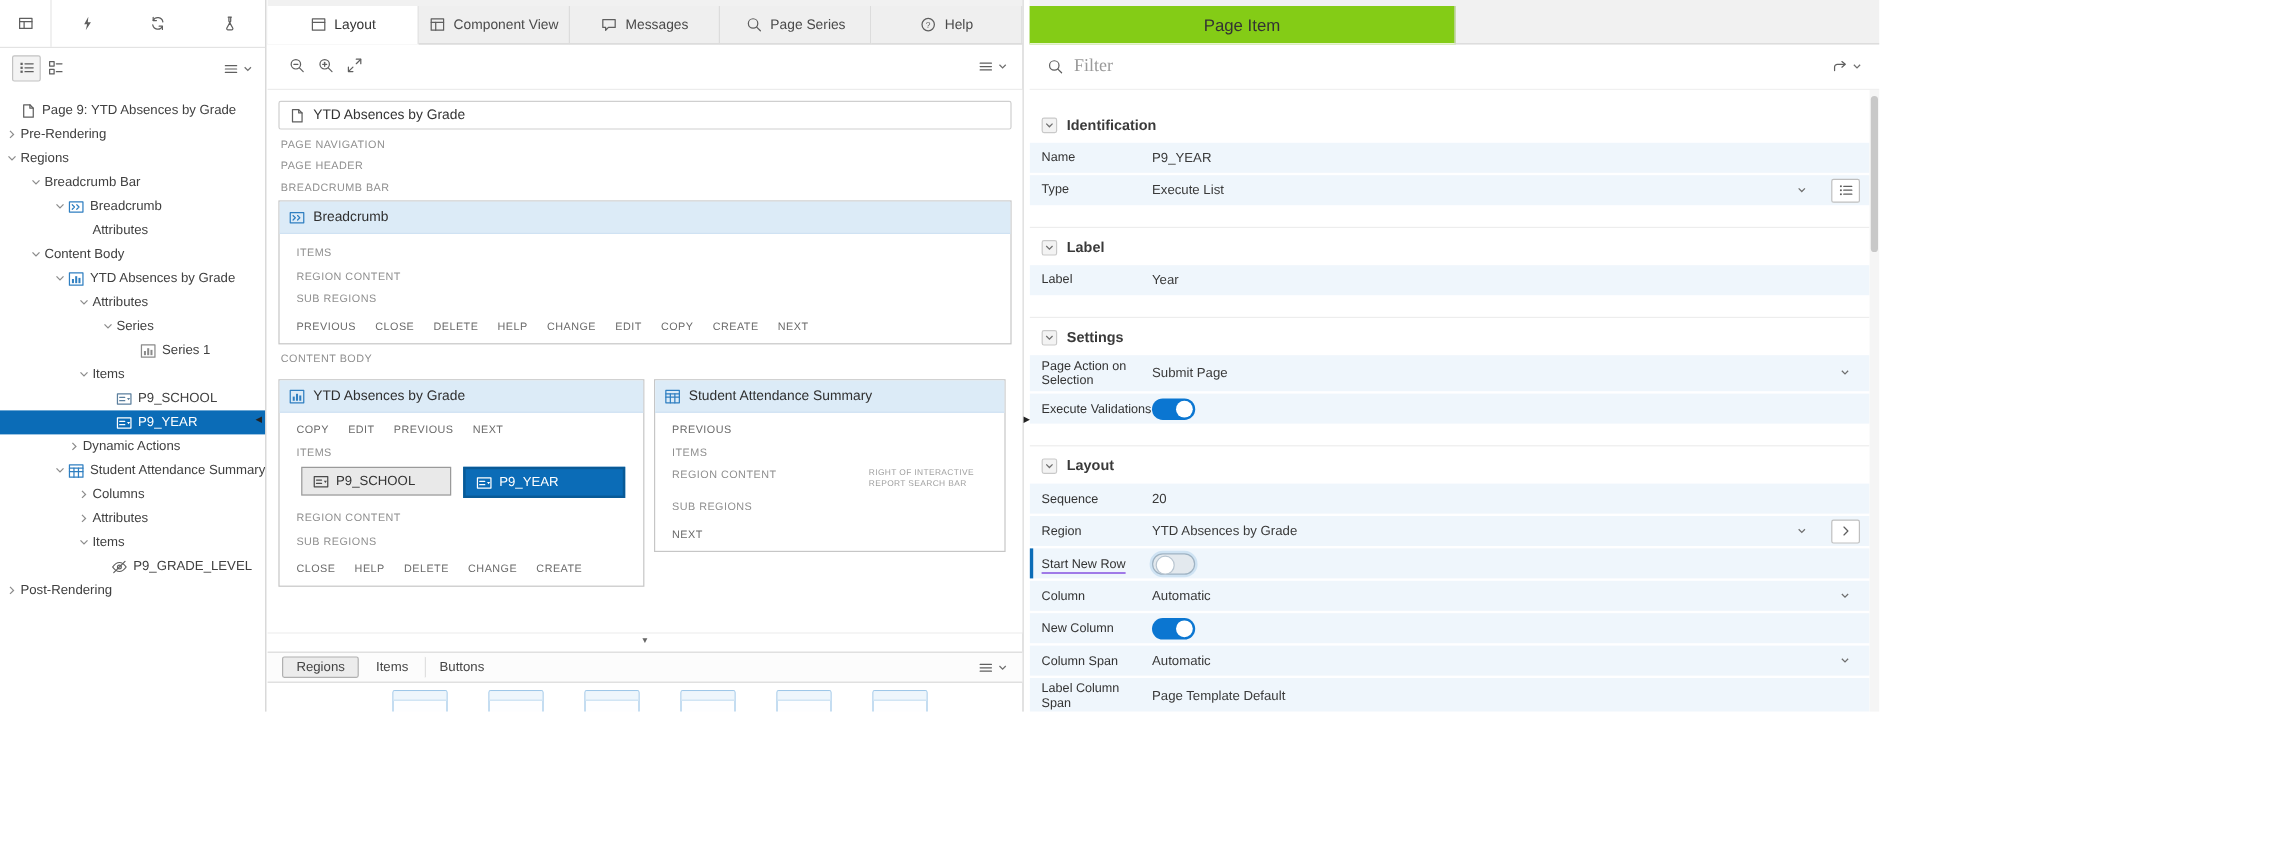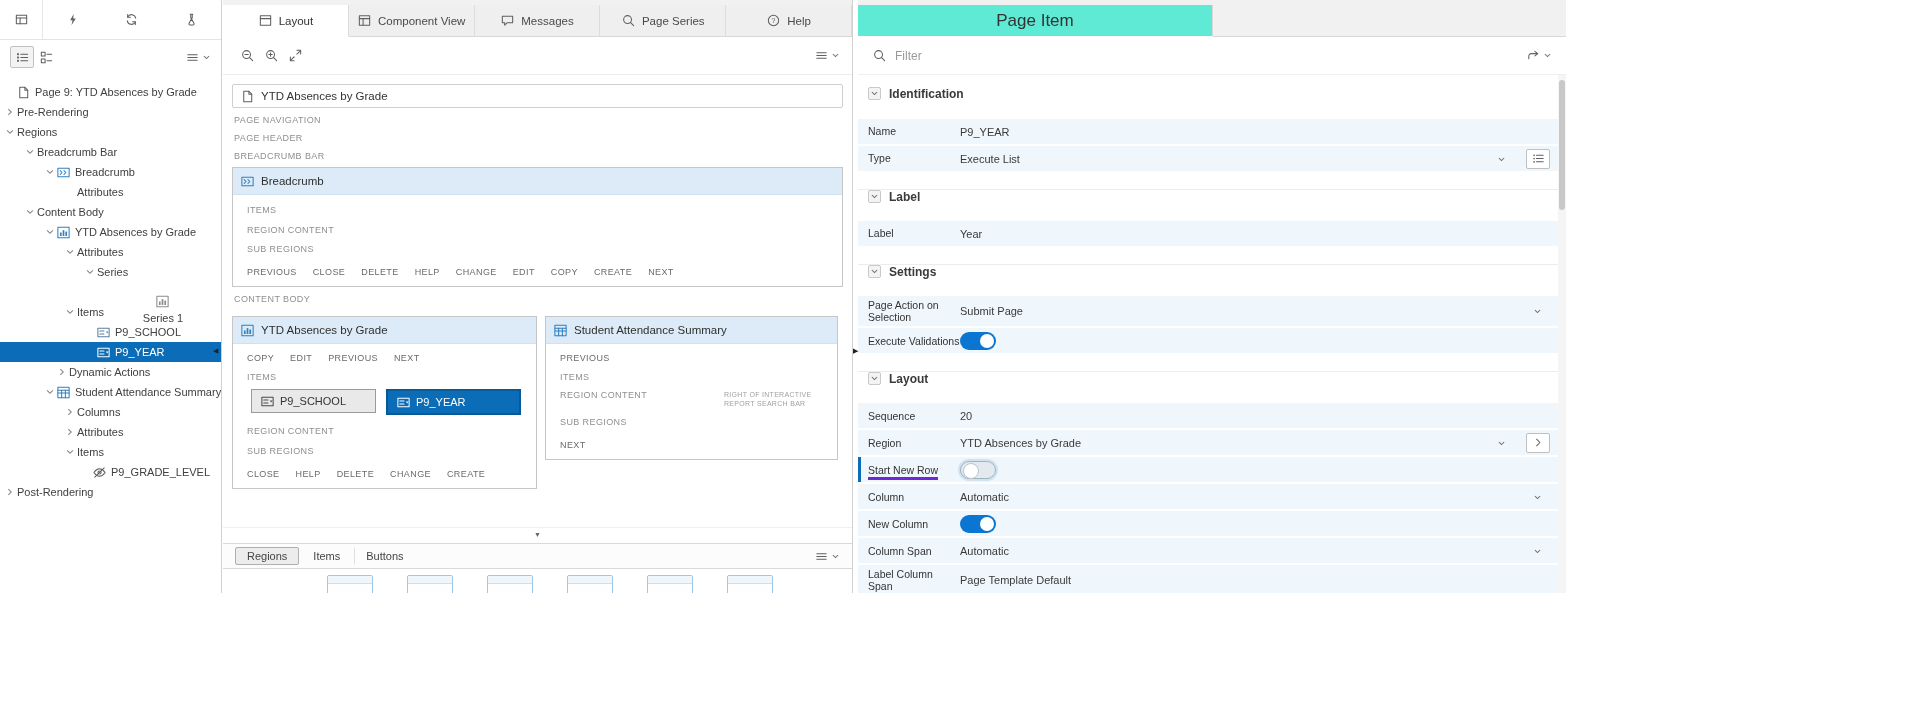--- a/index.html
+++ b/index.html
@@ -55,33 +55,33 @@
 .btab{font-size:11px;color:#444;padding:2px 11px;border:1px solid transparent;cursor:pointer}
 .btab.active{border:1px solid #b0b0b0;background:#ececec;border-radius:2px}
 .btab.plain + .btab.plain{border-left:1px solid #e0e0e0}
 .gallery{flex:1;overflow:hidden;display:flex;gap:34px;padding:6px 0 0 104px}
 .gal-box{flex:0 0 46px;height:40px;border:1px solid #9ec7e8;background:#fdfeff;border-radius:2px;cursor:pointer}
 .gal-box::before{content:'';display:block;height:7px;border-bottom:1px solid #c9e0f2;background:#eef6fc}
 
 
 .right-panel{position:absolute;left:858px;top:0;width:708px;height:593px;background:#fff}
 .right-tabbar{height:37px;background:#f1f1f1;display:flex;align-items:flex-end;border-bottom:1px solid #d8d8d8}
-.right-tab{width:355px;height:32px;background:#5eead4;display:flex;align-items:center;justify-content:center;font-size:17px;color:#333;border-right:1px solid #d8d8d8;margin-bottom:-1px;border-bottom:1px solid #fff;cursor:pointer}
+.right-tab{width:355px;height:32px;background:#84cc16;display:flex;align-items:center;justify-content:center;font-size:14px;color:#333;border-right:1px solid #d8d8d8;margin-bottom:-1px;border-bottom:1px solid #fff;cursor:pointer}
 .filter-row{height:38px;display:flex;align-items:center;padding:0 14px;gap:8px;border-bottom:1px solid #f0f0f0}
-.filter-row input{flex:1;border:none;outline:none;font-size:12px;color:#444;font-family:Liberation Sans, sans-serif;background:transparent}
+.filter-row input{flex:1;border:none;outline:none;font-size:15px;color:#444;font-family:Liberation Serif, serif;background:transparent}
 .filter-row input::placeholder{color:#9a9a9a}
 .props{position:absolute;top:75px;left:0;right:8px;bottom:0;overflow:hidden}
-.grp-header{height:24px;margin-top:18px;display:flex;align-items:flex-start;gap:8px;padding:0 10px;border-top:1px solid #ededed;cursor:pointer}
+.grp-header{height:24px;margin-top:18px;display:flex;align-items:flex-end;gap:8px;padding:0 10px;border-top:1px solid #ededed;cursor:pointer}
 .grp-header.first{margin-top:12px;border-top:none}
 .grp-ic{width:13px;height:13px;border:1px solid #c9c9c9;background:#f3f3f3;display:inline-flex;align-items:center;justify-content:center;border-radius:2px}
 .grp-title{font-size:12px;font-weight:bold;color:#3a3a3a}
 .prow{min-height:25px;margin:2px 0;background:#eff6fc;display:flex;align-items:center;padding:3px 0 3px 10px;position:relative}
 .prow.first{margin-top:8px}
 .plabel{width:92px;flex:0 0 92px;font-size:10.5px;color:#333;line-height:1.15}
-.plabel .chg{border-bottom:3px solid #6d28d9;padding-bottom:1px}
+.plabel .chg{border-bottom:1px solid #6d28d9;padding-bottom:1px}
 .pvalue{font-size:11px;color:#3a3a3a;cursor:text}
 .sel-chev{position:absolute;right:16px;top:50%;transform:translateY(-50%)}
 .sel-chev.shift{right:52px}
 .extra-btn{position:absolute;right:8px;top:50%;transform:translateY(-50%);width:24px;height:20px;border:1px solid #bfbfbf;border-radius:2px;background:#fff;display:flex;align-items:center;justify-content:center;cursor:pointer}
 .toggle{width:36px;height:18px;border-radius:10px;position:relative;cursor:pointer}
 .toggle.on{background:#0b76d1}
 .toggle.on::after{content:'';position:absolute;right:2px;top:2px;width:14px;height:14px;border-radius:50%;background:#fff}
 .toggle.off{background:#e3e9ee;border:1px solid #9fb3c3}
 .toggle.off::after{content:'';position:absolute;left:2px;top:1px;width:14px;height:14px;border-radius:50%;background:#fff;border:1px solid #b8c5d0}
 .toggle.focus{box-shadow:0 0 0 2px #cfe3f3}
@@ -255,21 +255,21 @@
           <span class="tree-label">Attributes</span>
         </div>
         <div class="tree-row" style="padding-left: 84px;">
           <span class="tree-chev">
             <svg width="10" height="10" viewBox="0 0 12 12" fill="none" stroke="#8c8c8c" stroke-width="1.3">
               <path d="M2.5 4 6 7.5 9.5 4"></path>
             </svg>
           </span>
           <span class="tree-label">Series</span>
         </div>
-        <div class="tree-row" style="padding-left: 104px; flex-direction: column;">
+        <div class="tree-row" style="padding-left: 104px;">
           <span class="tree-chev"></span>
           <span class="tree-ic">
             <svg width="15" height="15" viewBox="0 0 16 16" fill="none" stroke="#8a8a8a" stroke-width="1.1" stroke-linecap="round" stroke-linejoin="round">
               <rect x="2" y="2.5" width="12" height="11"></rect>
               <rect x="4.2" y="8" width="1.8" height="3.7" fill="#8a8a8a" stroke="none"></rect>
               <rect x="7.1" y="5.5" width="1.8" height="6.2" fill="#8a8a8a" stroke="none"></rect>
               <rect x="10" y="7" width="1.8" height="4.7" fill="#8a8a8a" stroke="none"></rect>
             </svg>
           </span>
           <span class="tree-label">Series 1</span>

